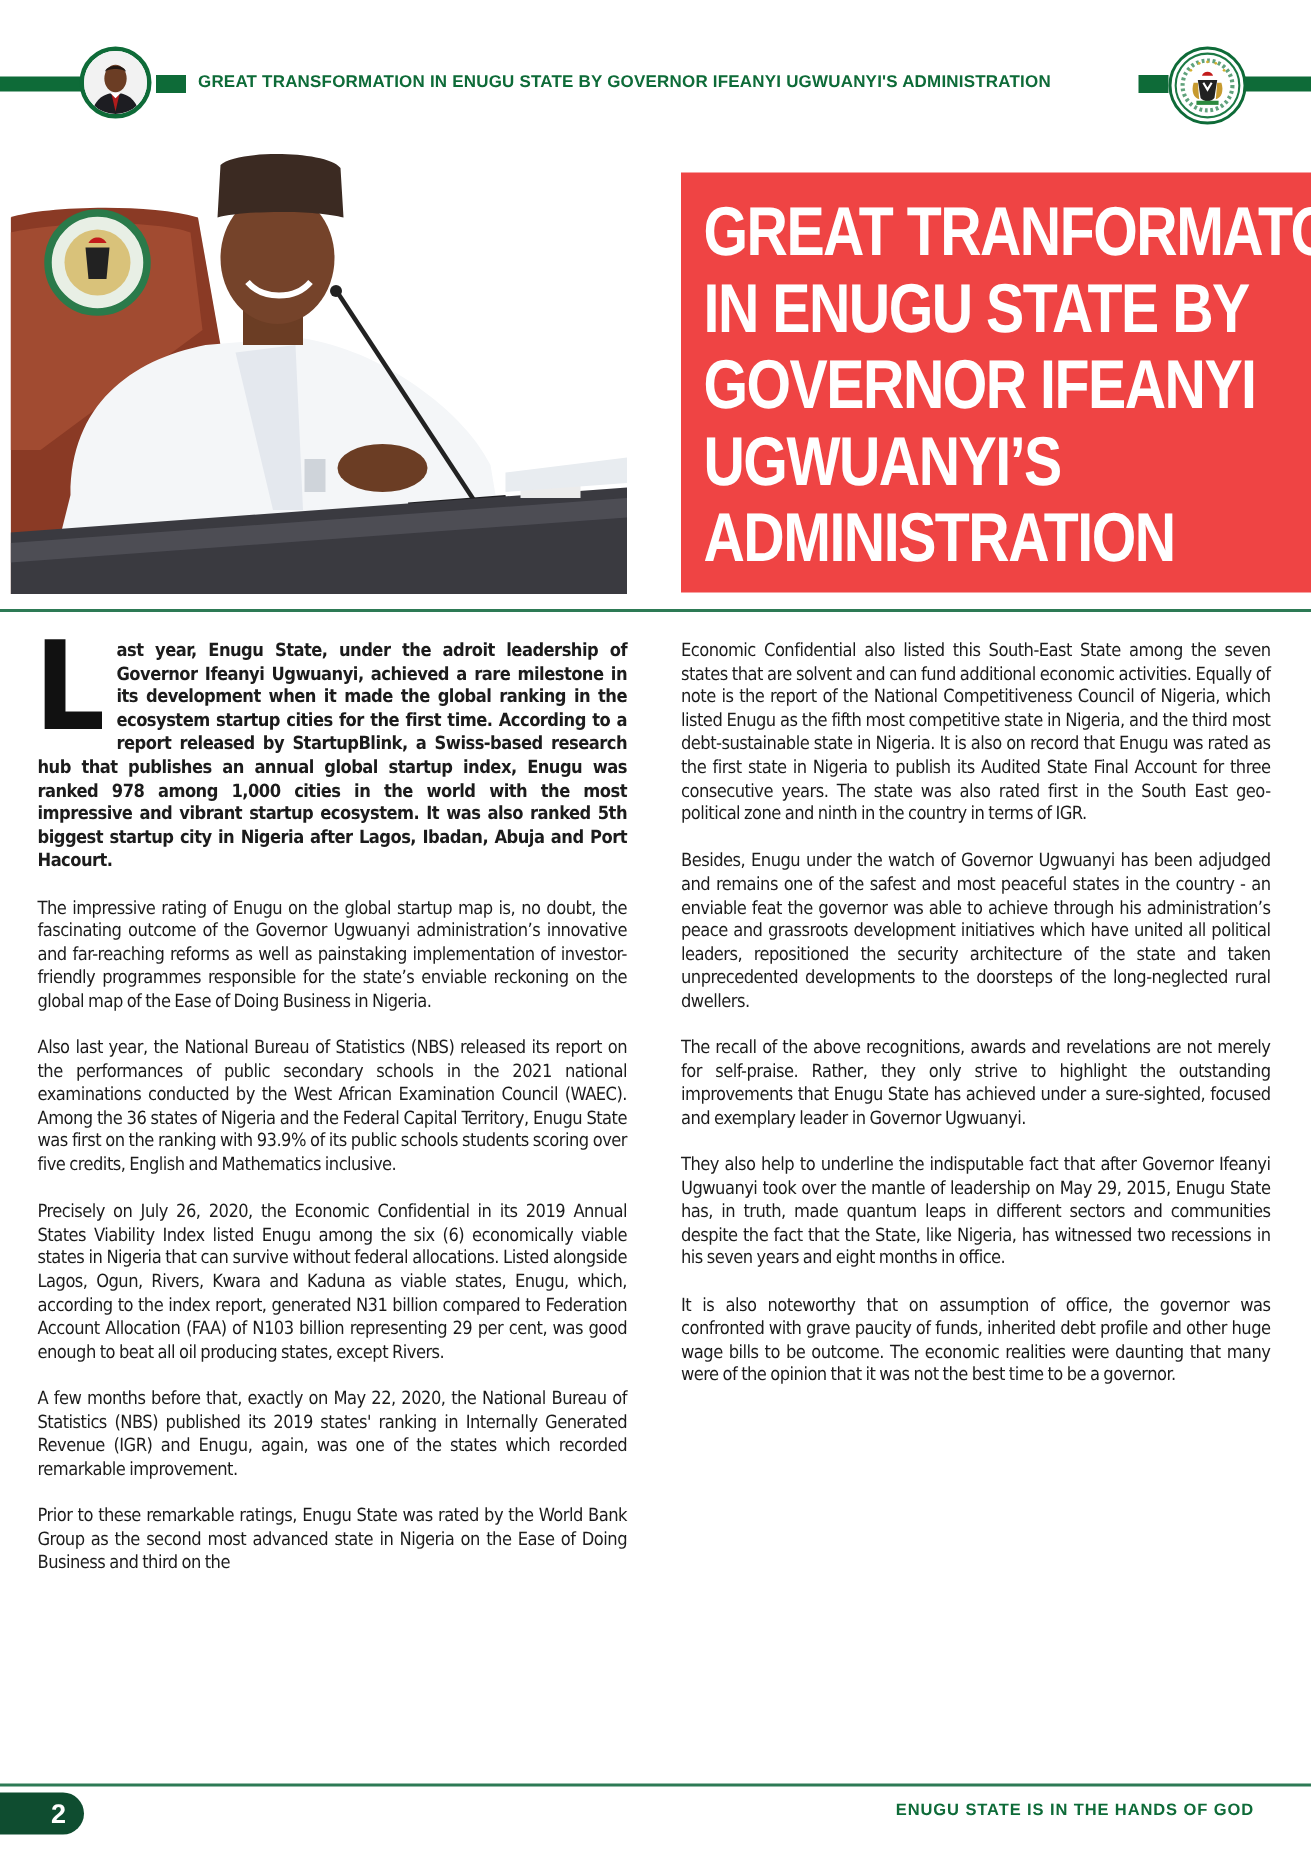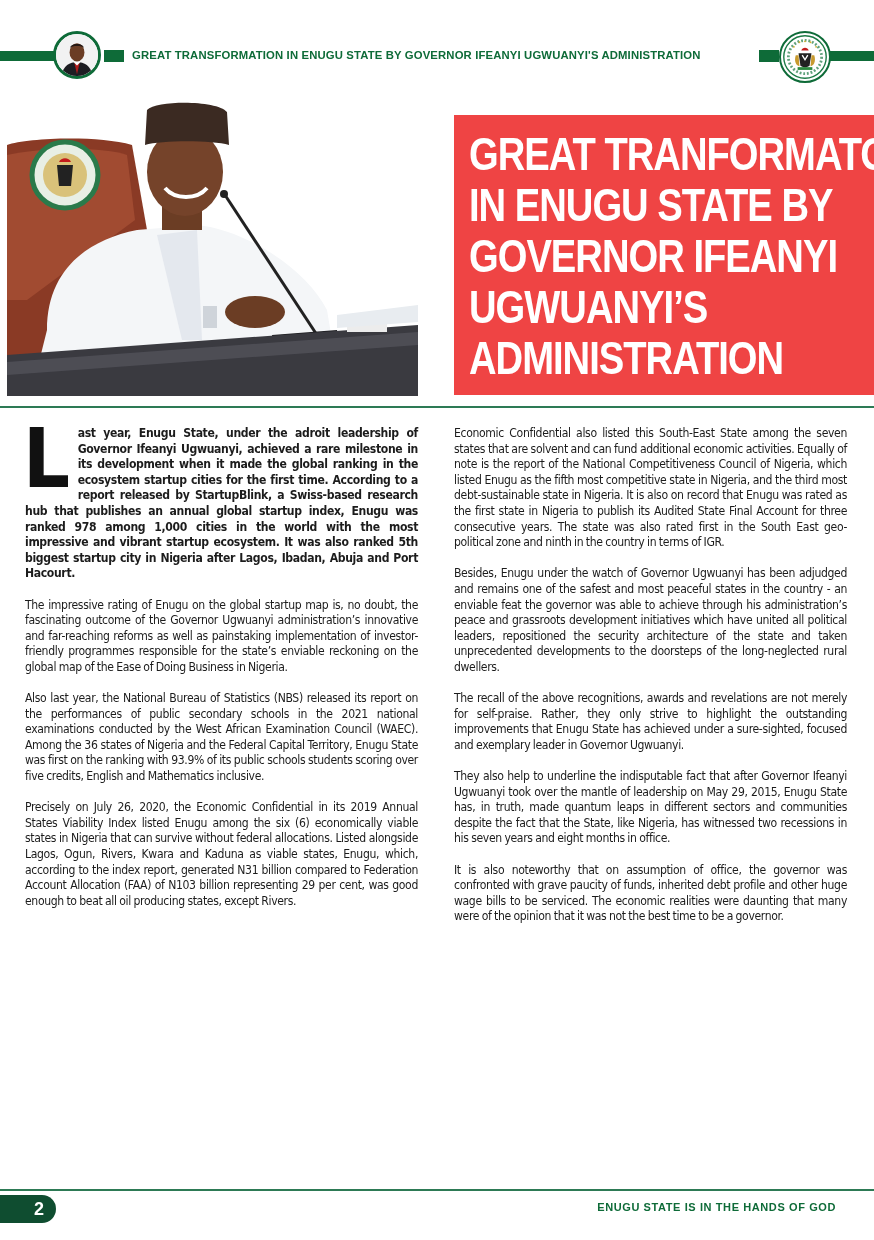--- a/index.html
+++ b/index.html
@@ -153,25 +153,27 @@
   </div>
 </div>
 
 <div class="rule-top"></div>
 
 <div class="col col-left">
   <p class="lead"><span class="dropcap">L</span><span>ast year, Enugu State, under the adroit leadership of Governor Ifeanyi Ugwuanyi, achieved a rare milestone in its development when it made the global ranking in the ecosystem startup cities for the first time. According to a report released by StartupBlink, a Swiss-based research hub that publishes an annual global startup index, Enugu was ranked 978 among 1,000 cities in the world with the most impressive and vibrant startup ecosystem. It was also ranked 5th biggest startup city in Nigeria after Lagos, Ibadan, Abuja and Port Hacourt.</span></p>
   <p>The impressive rating of Enugu on the global startup map is, no doubt, the fascinating outcome of the Governor Ugwuanyi administration’s innovative and far-reaching reforms as well as painstaking implementation of investor-friendly programmes responsible for the state’s enviable reckoning on the global map of the Ease of Doing Business in Nigeria.</p>
   <p>Also last year, the National Bureau of Statistics (NBS) released its report on the performances of public secondary schools in the 2021 national examinations conducted by the West African Examination Council (WAEC). Among the 36 states of Nigeria and the Federal Capital Territory, Enugu State was first on the ranking with 93.9% of its public schools students scoring over five credits, English and Mathematics inclusive.</p>
   <p>Precisely on July 26, 2020, the Economic Confidential in its 2019 Annual States Viability Index listed Enugu among the six (6) economically viable states in Nigeria that can survive without federal allocations. Listed alongside Lagos, Ogun, Rivers, Kwara and Kaduna as viable states, Enugu, which, according to the index report, generated N31 billion compared to Federation Account Allocation (FAA) of N103 billion representing 29 per cent, was good enough to beat all oil producing states, except Rivers.</p>
+  <p>A few months before that, exactly on May 22, 2020, the National Bureau of Statistics (NBS) published its 2019 states' ranking in Internally Generated Revenue (IGR) and Enugu, again, was one of the states which recorded remarkable improvement.</p>
+  <p>Prior to these remarkable ratings, Enugu State was rated by the World Bank Group as the second most advanced state in Nigeria on the Ease of Doing Business and third on the</p>
 </div>
 
 <div class="col col-right">
   <p>Economic Confidential also listed this South-East State among the seven states that are solvent and can fund additional economic activities. Equally of note is the report of the National Competitiveness Council of Nigeria, which listed Enugu as the fifth most competitive state in Nigeria, and the third most debt-sustainable state in Nigeria. It is also on record that Enugu was rated as the first state in Nigeria to publish its Audited State Final Account for three consecutive years. The state was also rated first in the South East geo-political zone and ninth in the country in terms of IGR.</p>
   <p>Besides, Enugu under the watch of Governor Ugwuanyi has been adjudged and remains one of the safest and most peaceful states in the country - an enviable feat the governor was able to achieve through his administration’s peace and grassroots development initiatives which have united all political leaders, repositioned the security architecture of the state and taken unprecedented developments to the doorsteps of the long-neglected rural dwellers.</p>
   <p>The recall of the above recognitions, awards and revelations are not merely for self-praise. Rather, they only strive to highlight the outstanding improvements that Enugu State has achieved under a sure-sighted, focused and exemplary leader in Governor Ugwuanyi.</p>
   <p>They also help to underline the indisputable fact that after Governor Ifeanyi Ugwuanyi took over the mantle of leadership on May 29, 2015, Enugu State has, in truth, made quantum leaps in different sectors and communities despite the fact that the State, like Nigeria, has witnessed two recessions in his seven years and eight months in office.</p>
-  <p>It is also noteworthy that on assumption of office, the governor was confronted with grave paucity of funds, inherited debt profile and other huge wage bills to be serviced. The economic realities were daunting that many were of the opinion that it was not the best time to be a governor.</p>
+  <p>It is also noteworthy that on assumption of office, the governor was confronted with grave paucity of funds, inherited debt profile and other huge wage bills to be outcome. The economic realities were daunting that many were of the opinion that it was not the best time to be a governor.</p>
 </div>
 
 <div class="rule-bottom"></div>
 <div class="page-num">2</div>
 <div class="footer-text">ENUGU STATE IS IN THE HANDS OF GOD</div>
 
 </body></html>

